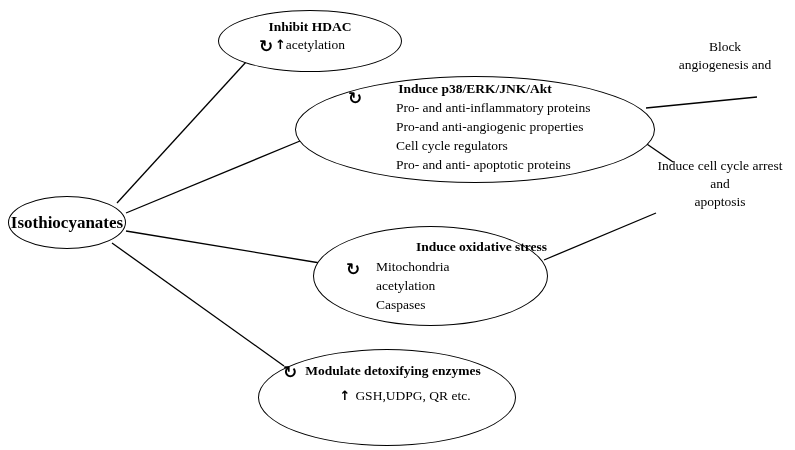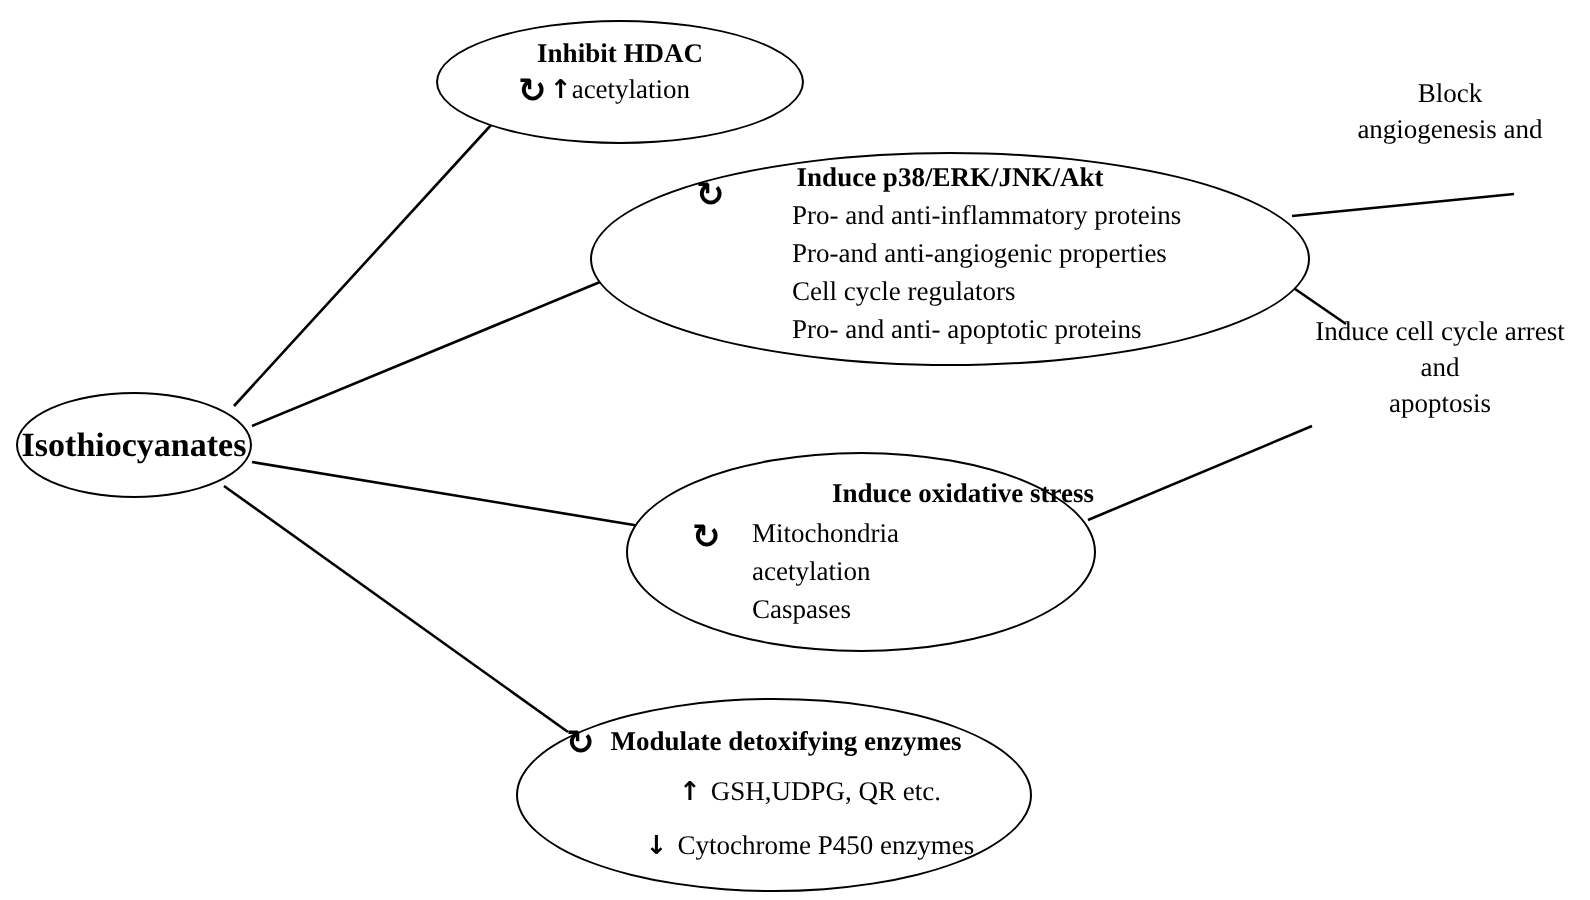--- a/index.html
+++ b/index.html
@@ -124,21 +124,20 @@
       <div class="item">acetylation</div>
       <div class="item">Caspases</div>
     </div>
   </div>
 
   <div class="node" id="node-detox">
     <div class="node-title">Modulate detoxifying enzymes</div>
     <span class="curve-icon">↻</span>
     <div class="items">
       <div class="item"><span class="arrow-glyph">↑</span><span>GSH,UDPG, QR etc.</span></div>
-      <div class="item"><span class="arrow-glyph">↓</span><span>Cytochrome P450 enzymes</span></div>
     </div>
   </div>
 
   <div class="outcome" id="outcome-block">
     <div>Block</div>
     <div>angiogenesis and</div>
   </div>
 
   <div class="outcome" id="outcome-arrest">
     <div>Induce cell cycle arrest</div>

